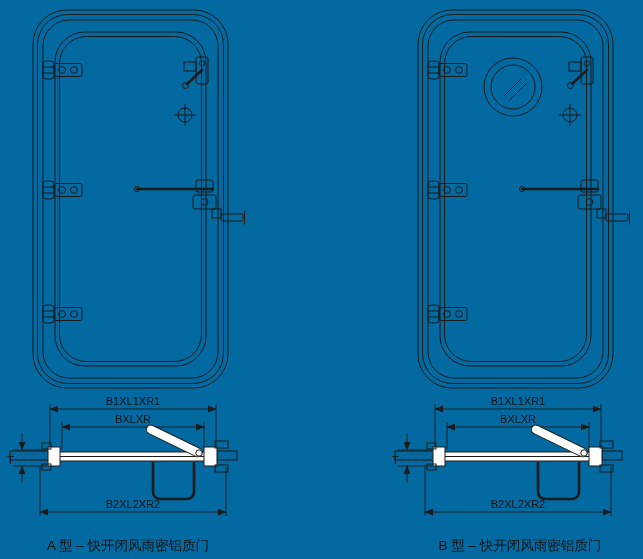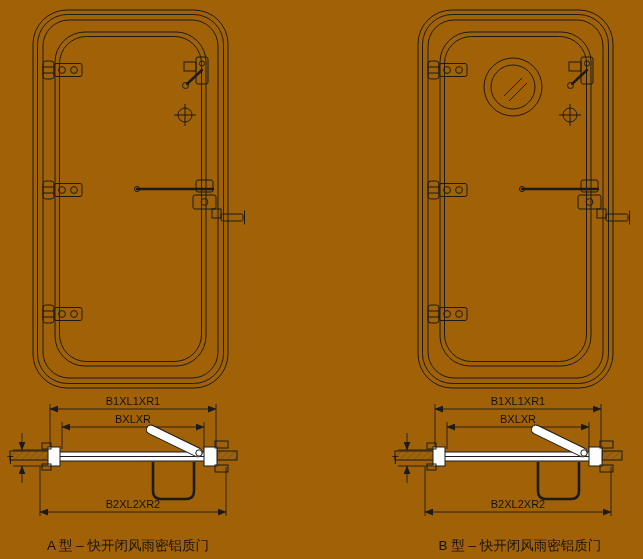--- a/index.html
+++ b/index.html
@@ -1,17 +1,17 @@
 <!DOCTYPE html>
 <html><head>
 <meta charset="utf-8">
 <style>
   html,body{margin:0;padding:0;background:#ffffff;}
   body{width:643px;height:559px;overflow:hidden;font-family:"Liberation Sans",sans-serif;}
-  .sheet{position:relative;width:643px;height:559px;background:#a16207;}
+  .sheet{position:relative;width:643px;height:559px;background:#0369a1;}
   svg{display:block;}
   text{font-family:"Liberation Sans","DejaVu Sans",sans-serif;fill:#111;}
   .dim-label{font-size:11px;}
   .caption{font-size:13.5px;}
 </style>
 </head>
 <body>
 
 <div class="sheet">
 <svg width="643" height="559" viewBox="0 0 643 559">

